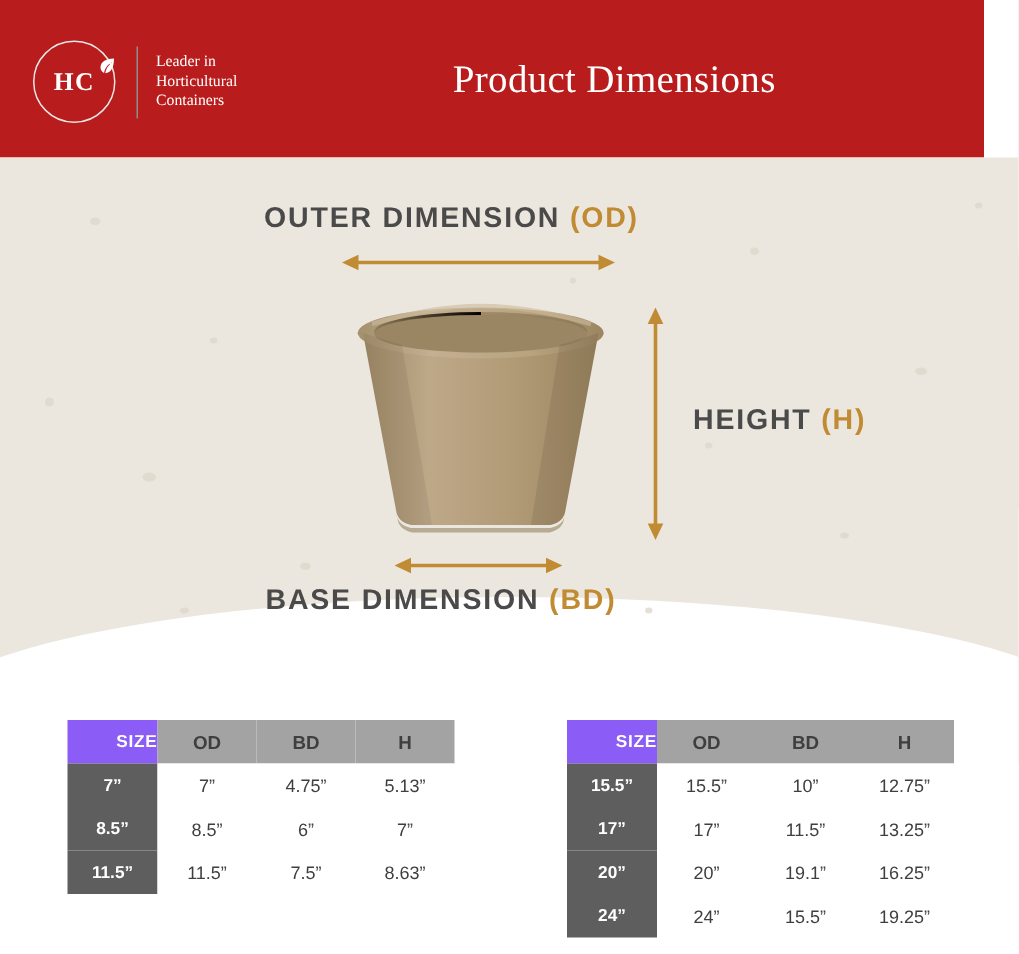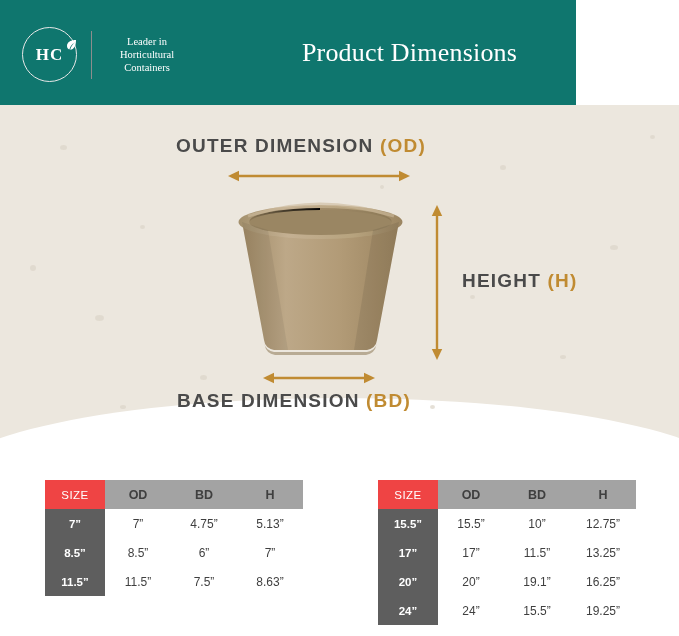--- a/index.html
+++ b/index.html
@@ -6,23 +6,22 @@
   body{
     width:679px;height:636px;
     background:#ffffff;
     font-family:"Liberation Sans", sans-serif;
     position:relative;
     overflow:hidden;
   }
 
   
   .header{
-    position:absolute;left:0;top:0;width:576px;height:105px;
-    background:#0f766e;
-    text-align:center;
+    position:absolute;left:0;top:0;width:656px;height:105px;
+    background:#b91c1c;
   }
   .logo-wrap{
     position:absolute;left:22px;top:27px;
     display:flex;align-items:center;
   }
   .logo-circle{
     width:53px;height:53px;border-radius:50%;
     border:1.5px solid #e8e8e8;
     display:flex;align-items:center;justify-content:center;
     position:relative;
@@ -98,22 +97,22 @@
     border-collapse:collapse;position:absolute;
     font-size:11.5px;color:#3f3f3f;
   }
   table.left{left:45px;top:30px;}
   table.right{left:378px;top:30px;}
   th,td{
     padding:0;margin:0;text-align:center;
     height:29px;vertical-align:middle;
   }
   th.size-h{
-    background:#ef4444;color:#ffffff;font-size:11.5px;font-weight:normal;
-    width:60px;letter-spacing:.5px;
+    background:#8b5cf6;color:#ffffff;font-size:11.5px;font-weight:bold;
+    width:60px;letter-spacing:.5px;text-align:right;
   }
   th.col-h{
     background:#a3a3a3;color:#3f3f3f;font-size:12.5px;font-weight:bold;
     width:66px;
   }
   td.size-c{
     background:#5e5e5e;color:#ffffff;font-size:11.5px;font-weight:bold;
     width:60px;
   }
   td.val{

